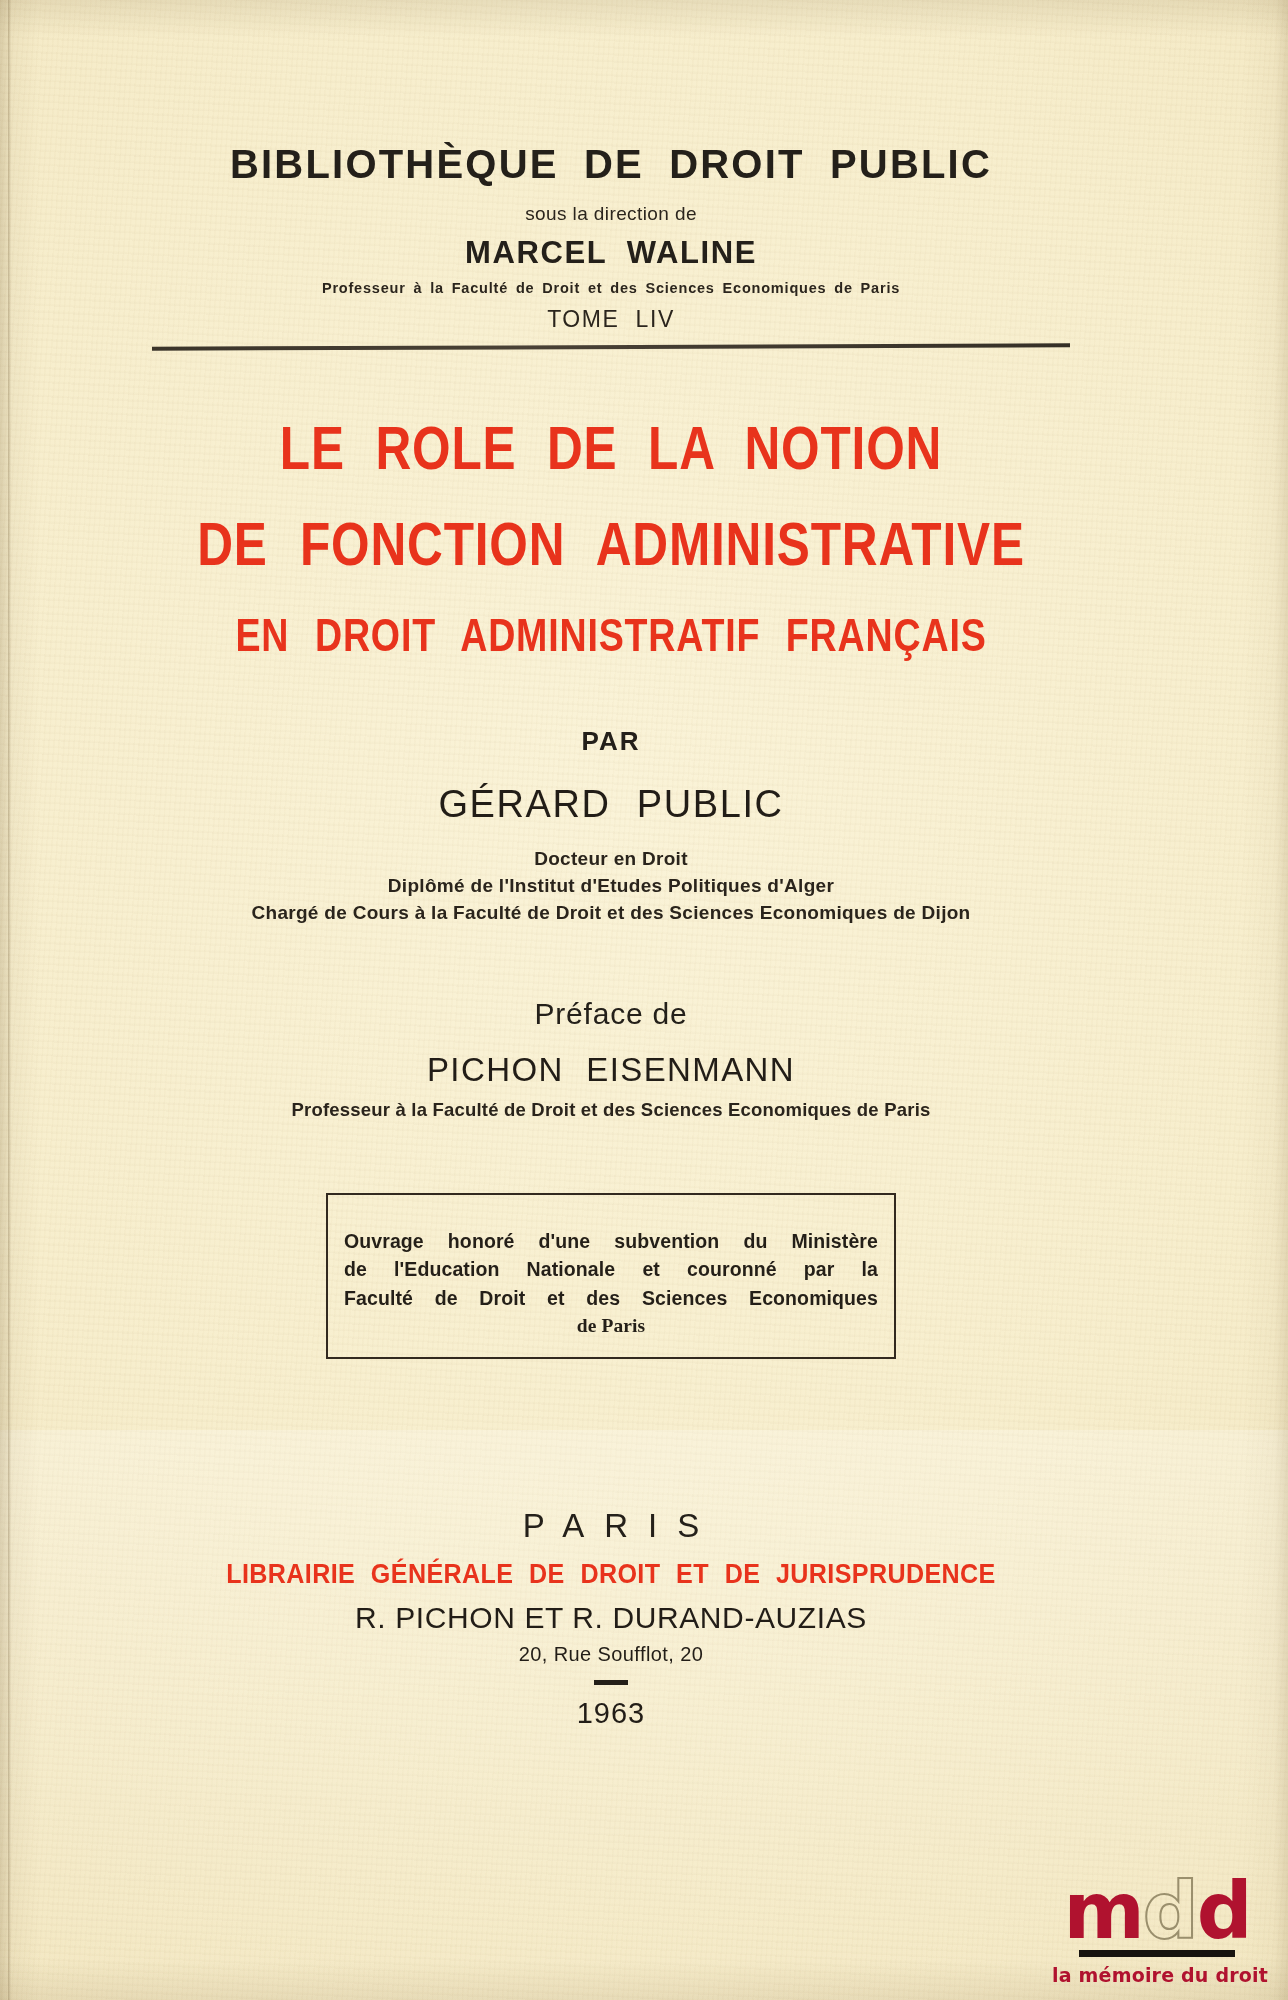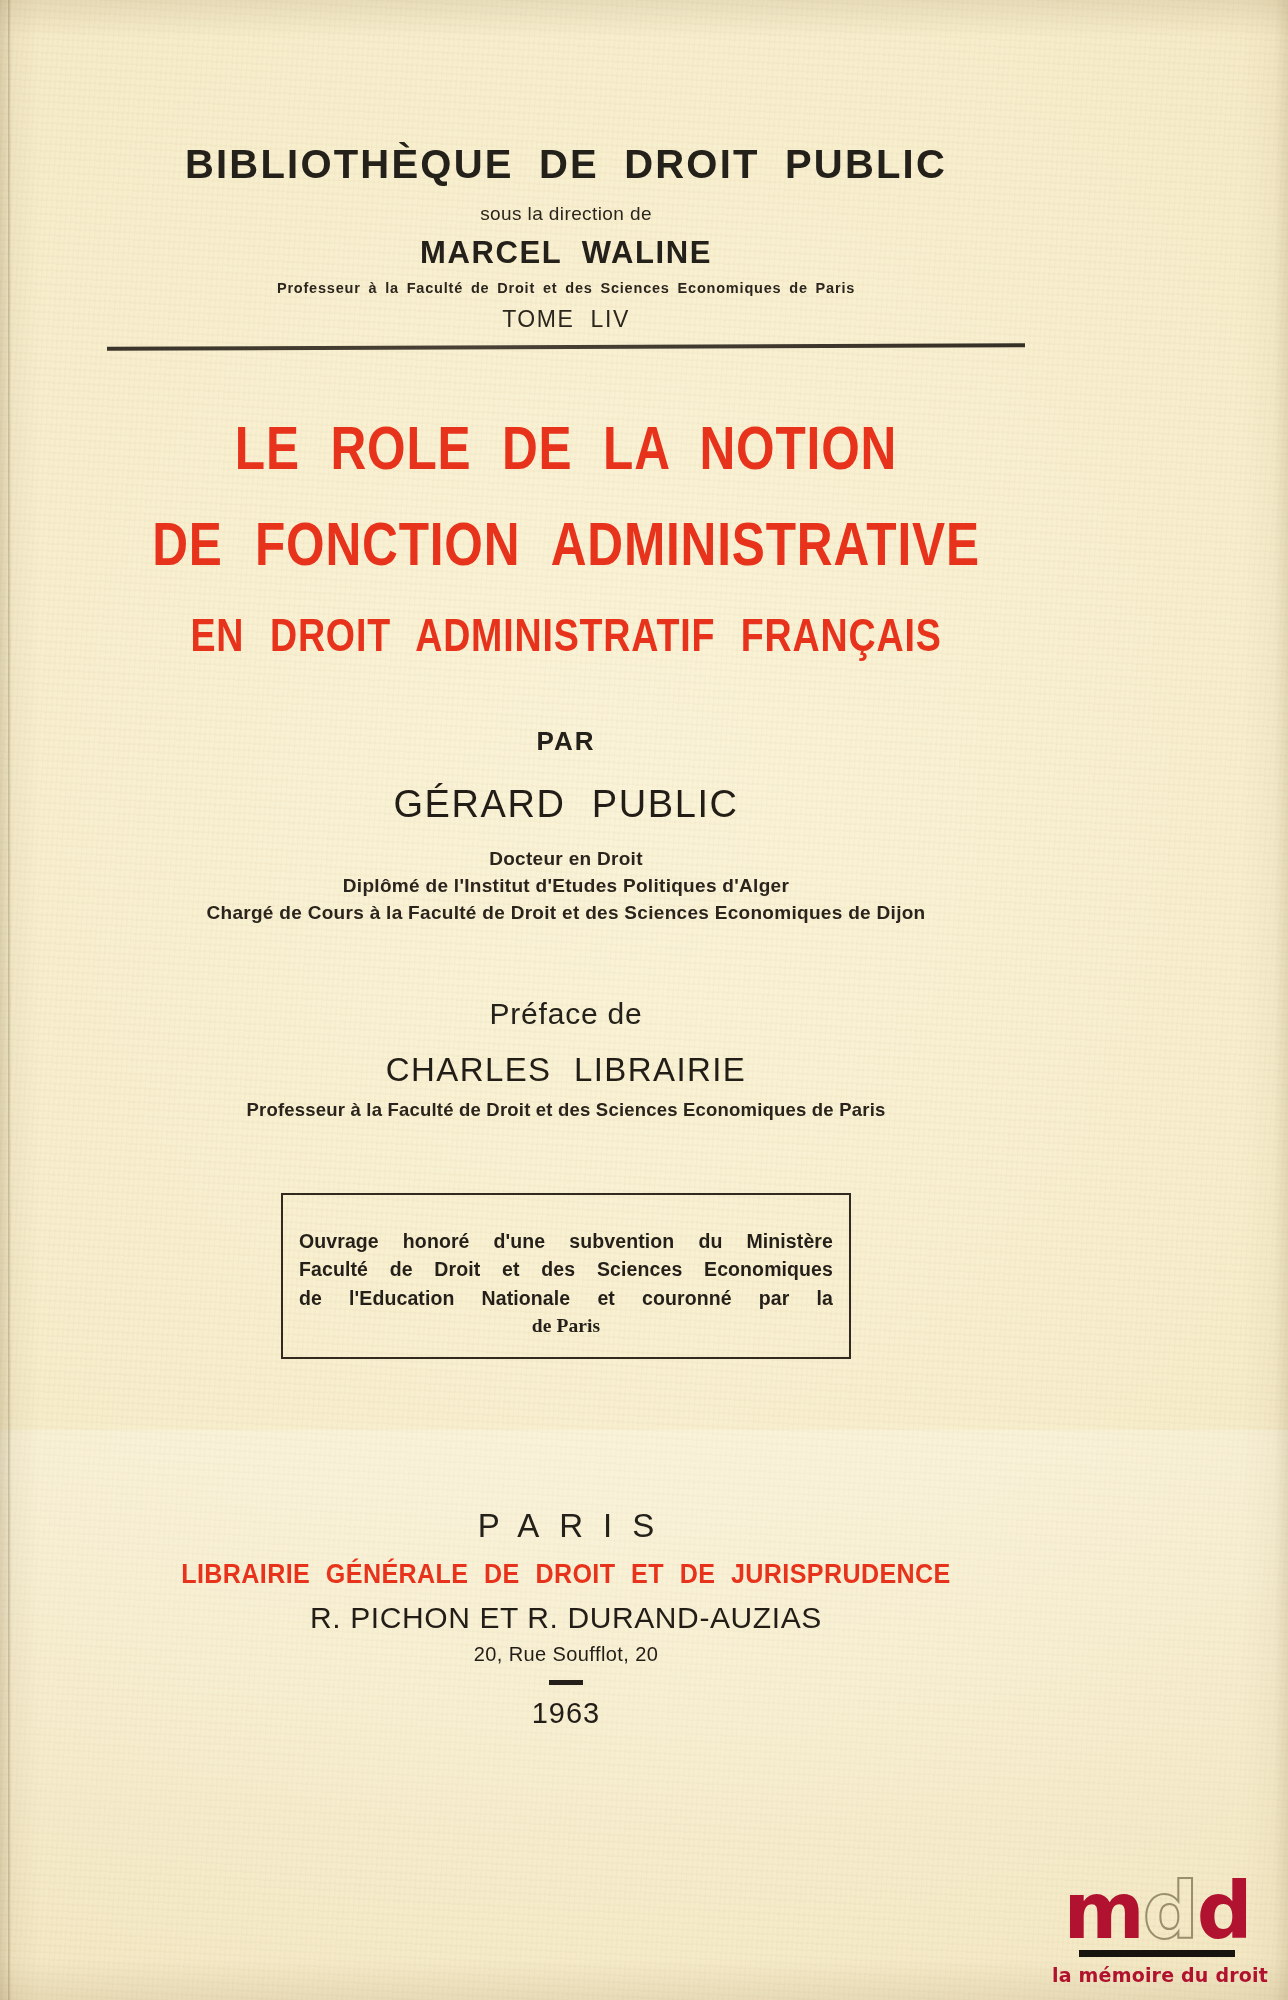--- a/index.html
+++ b/index.html
@@ -53,20 +53,21 @@
     position: absolute;
     left: 0; right: 0; top: 1430px; height: 570px;
     background: linear-gradient(to bottom, rgba(255,255,255,0.22), rgba(255,255,255,0.05));
     pointer-events: none;
   }
 
   .content {
     position: relative;
     z-index: 3;
     width: 1132px;
+    margin-left: 45px;
   }
 
   .center { text-align: center; }
 
   
   .collection-title {
     margin-top: 142px;
     font-size: 40px;
     font-weight: 700;
     letter-spacing: 2.2px;
@@ -335,29 +336,29 @@
     <div class="center">
       <div class="par">PAR</div>
       <div class="author-name">GÉRARD PUBLIC</div>
       <div class="author-cred first">Docteur en Droit</div>
       <div class="author-cred">Diplômé de l'Institut d'Etudes Politiques d'Alger</div>
       <div class="author-cred">Chargé de Cours à la Faculté de Droit et des Sciences Economiques de Dijon</div>
     </div>
 
     <div class="center">
       <div class="preface-label">Préface de</div>
-      <div class="preface-name">CHARLES LIBRAIRIE</div>
+      <div class="preface-name">PICHON EISENMANN</div>
       <div class="preface-role">Professeur à la Faculté de Droit et des Sciences Economiques de Paris</div>
     </div>
 
     <div class="subsidy-wrap">
       <div class="subsidy-box">
         <div class="subsidy-line justified">Ouvrage honoré d'une subvention du Ministère</div>
+        <div class="subsidy-line justified">de l'Education Nationale et couronné par la</div>
         <div class="subsidy-line justified">Faculté de Droit et des Sciences Economiques</div>
-        <div class="subsidy-line justified">de l'Education Nationale et couronné par la</div>
         <div class="subsidy-line last">de Paris</div>
       </div>
     </div>
 
     <div class="center">
       <div class="pub-city">PARIS</div>
       <div class="pub-house">LIBRAIRIE GÉNÉRALE DE DROIT ET DE JURISPRUDENCE</div>
       <div class="pub-directors">R. PICHON ET R. DURAND-AUZIAS</div>
       <div class="pub-address">20, Rue Soufflot, 20</div>
       <div class="pub-dash"></div>

